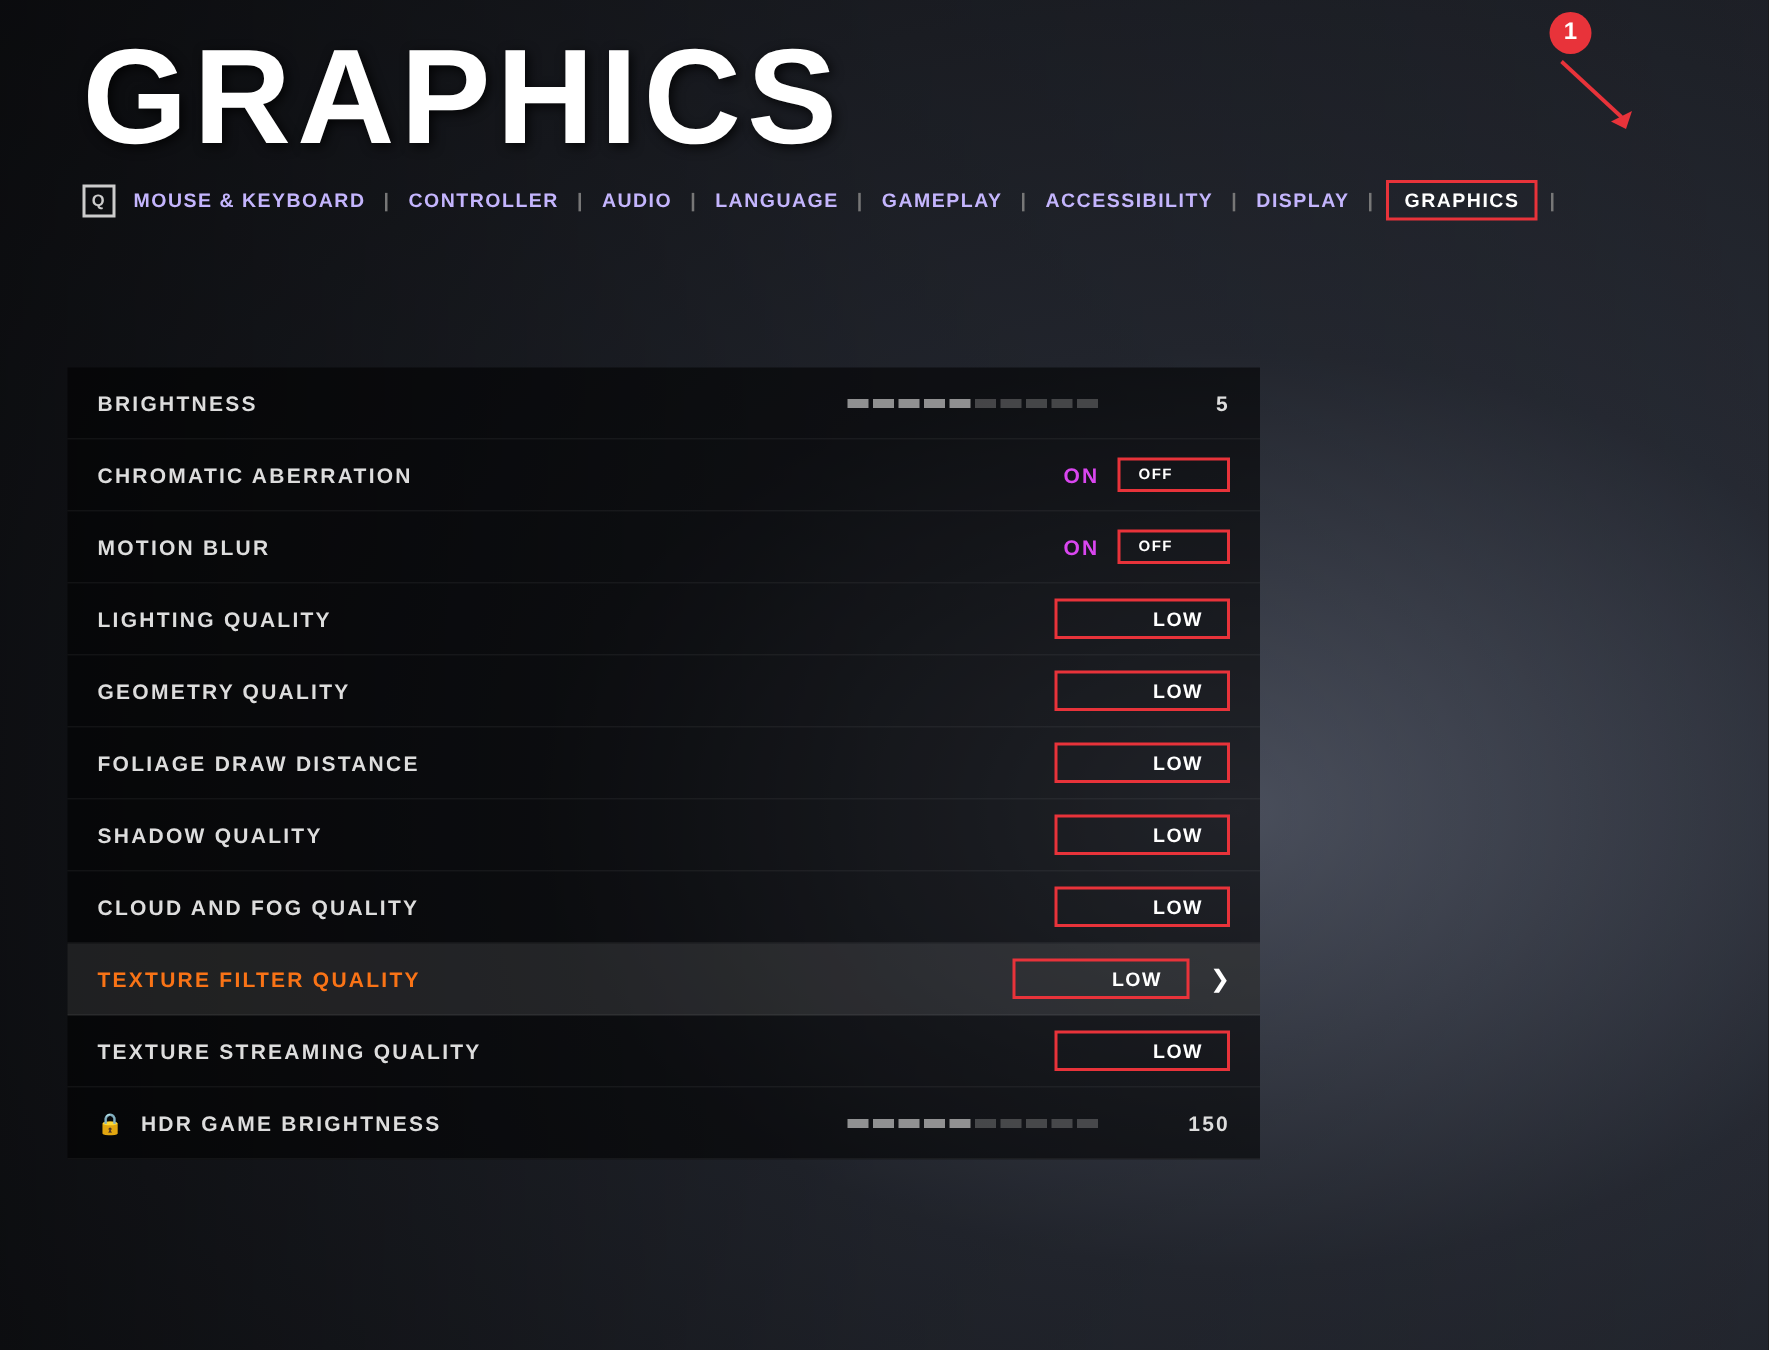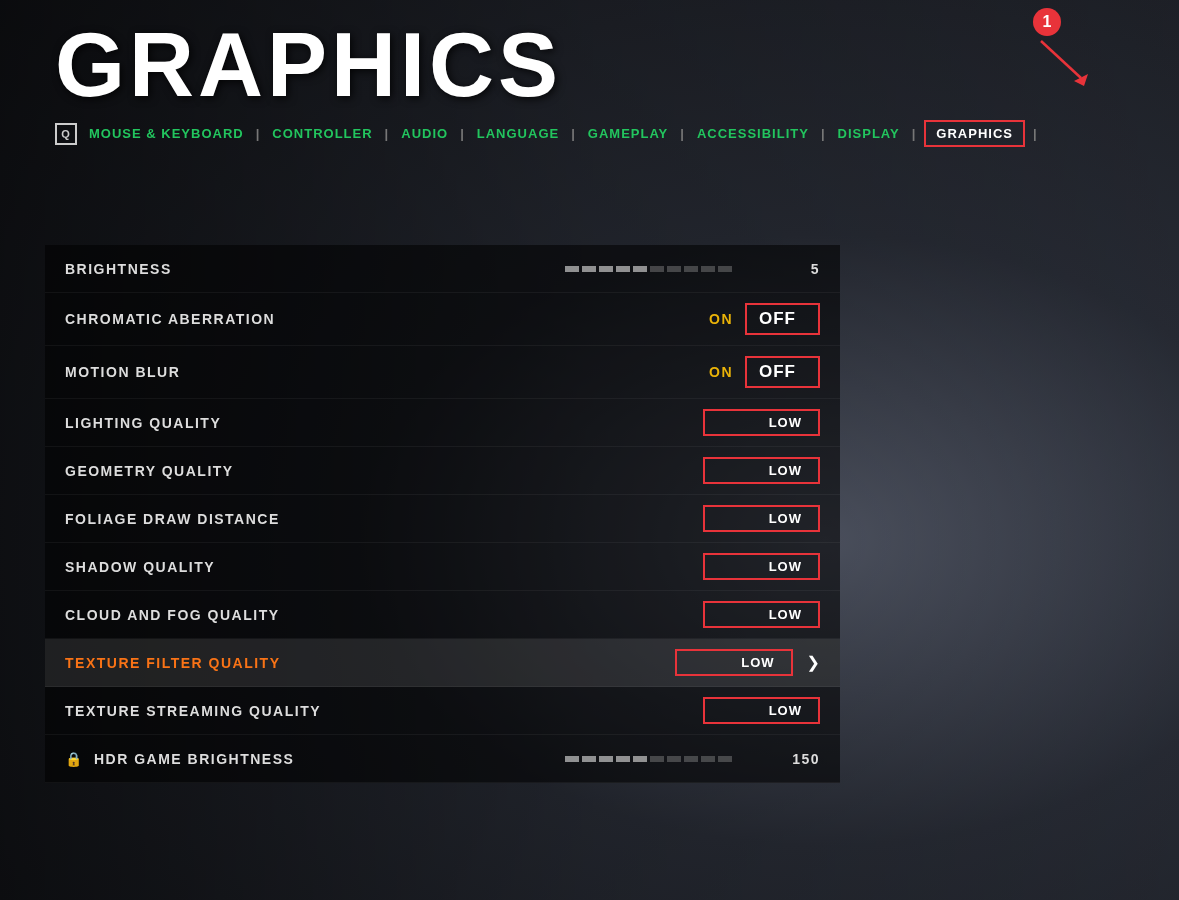--- a/index.html
+++ b/index.html
@@ -70,21 +70,21 @@
       align-items: center;
       justify-content: center;
       margin-right: 8px;
       font-size: 11px;
       color: #ccc;
       flex-shrink: 0;
     }
 
     .nav-item {
       cursor: pointer;
-      color: #22c55e;
+      color: #c4b5fd;
       white-space: nowrap;
       padding: 2px 4px;
       transition: color 0.2s;
     }
 
     .nav-sep {
       color: #777;
       margin: 0 8px;
     }
 
@@ -175,21 +175,21 @@
       font-size: 14px;
       font-weight: 700;
       color: #ddd;
       letter-spacing: 1.5px;
       text-transform: uppercase;
       text-align: right;
       min-width: 80px;
     }
 
     .setting-value.dimmed {
-      color: #eab308;
+      color: #d946ef;
     }
 
     .arrow-right {
       color: #fff;
       font-size: 16px;
       margin-left: 8px;
     }
 
     
     .chromatic-box {
@@ -200,21 +200,21 @@
     }
 
     .chromatic-box .cb-row {
       display: flex;
       align-items: center;
       padding: 4px 12px;
       gap: 16px;
     }
 
     .cb-row .cb-value {
-      font-size: 17px;
+      font-size: 10px;
       color: #fff;
       font-weight: 700;
       letter-spacing: 1px;
       text-transform: uppercase;
     }
 
     .quality-box {
       border: 2px solid #e8333a;
       display: flex;
       flex-direction: column;

